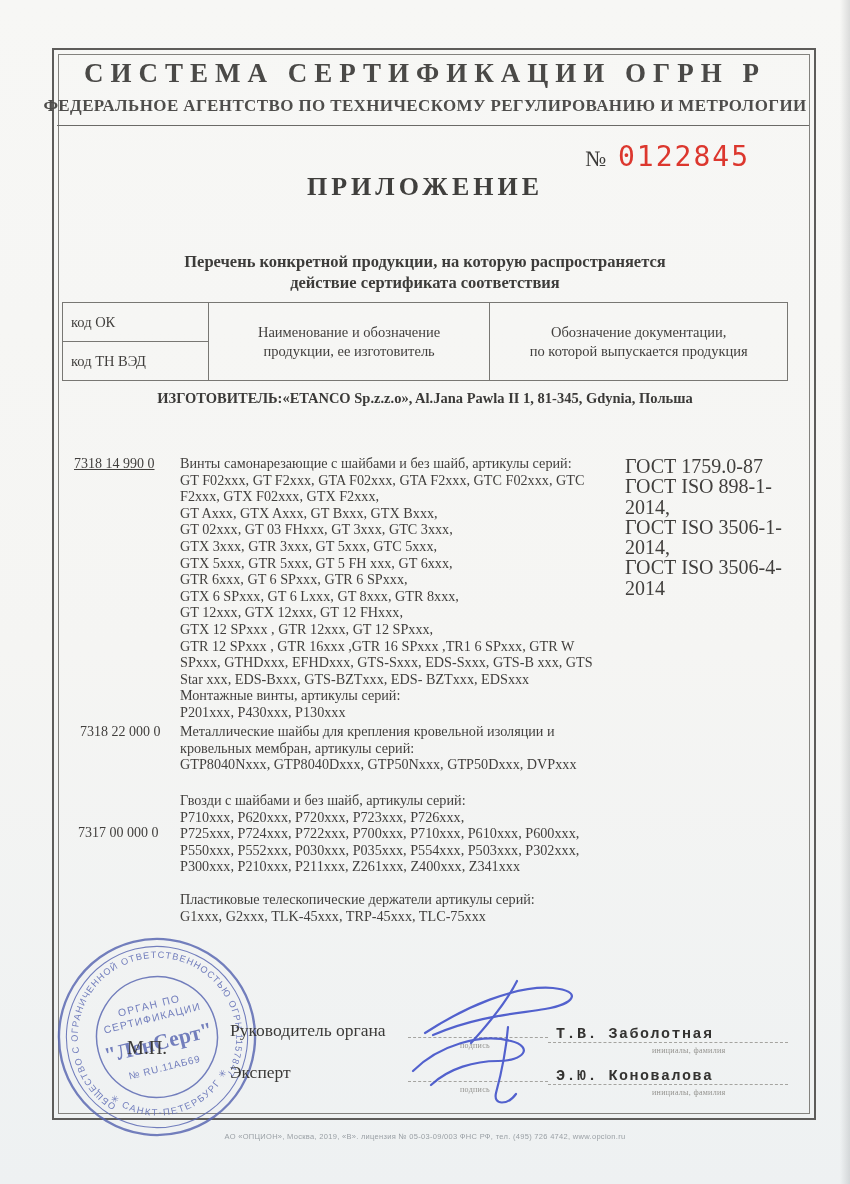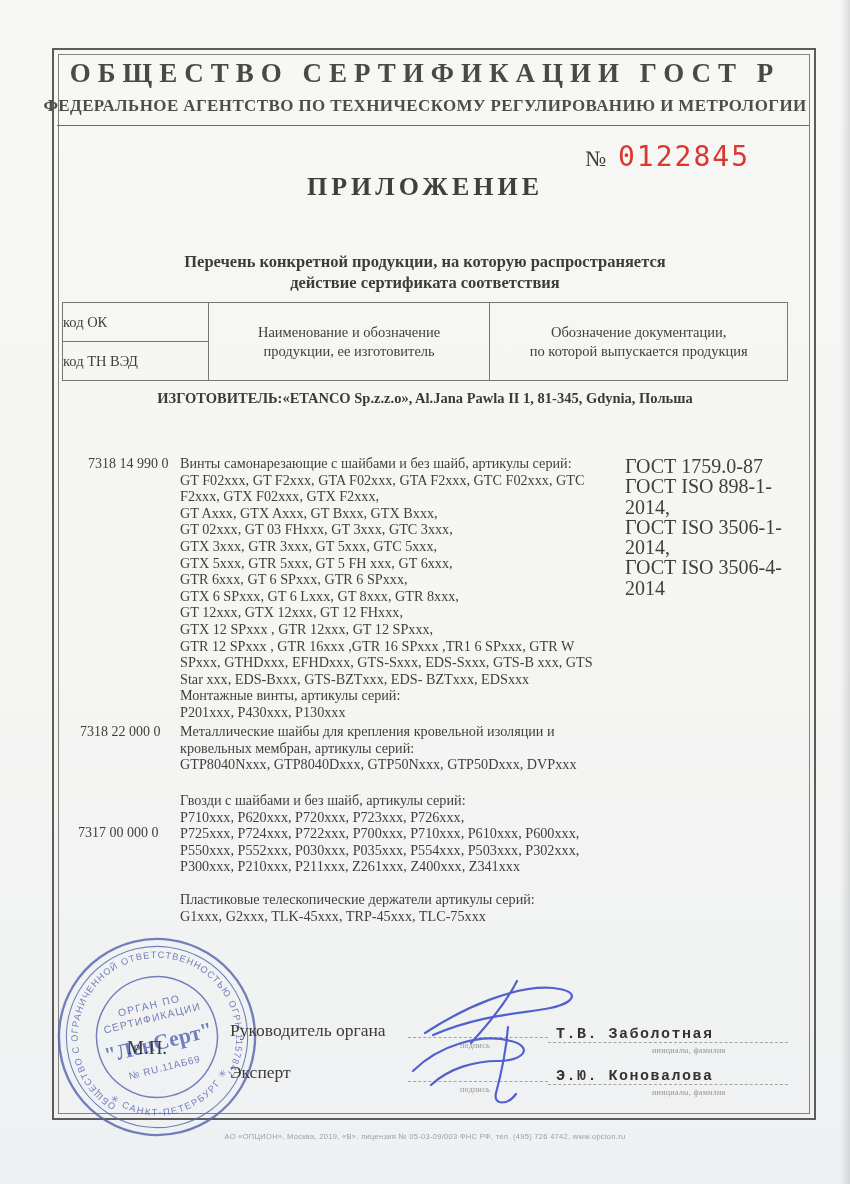--- a/index.html
+++ b/index.html
@@ -62,21 +62,21 @@
     border-bottom:1px solid #8a8a86; padding-bottom:5px;
   }
   .scope{ position:absolute; width:100%; text-align:center; font-weight:bold; font-size:16.5px; color:#3d3c3a;}
   .scope.l1{ top:252px; }
   .scope.l2{ top:273px; }
   table.codes{
     position:absolute; left:62px; top:302px; width:726px; height:78px;
     border-collapse:collapse; font-size:14.5px; color:#413f3d;
   }
   table.codes td{ border:1px solid #787773; }
-  td.code-cell{ width:146px; padding-left:0; height:39px; }
+  td.code-cell{ width:146px; padding-left:8px; height:39px; }
   td.center-cell{ text-align:center; vertical-align:middle; line-height:19px; white-space:pre-line;margin-top:41px; }
   td.col2{ width:282px; }
   td.col3{ width:298px; }
   .manufacturer{
     position:absolute; left:0; top:390px; width:100%;
     display:flex; justify-content:center; gap:0;
     font-weight:bold; font-size:14.5px; color:#3b3a38;
   }
   .prod-code{ position:absolute; font-size:14px; color:#413f3d; white-space:nowrap; }
   .prod-lines{
@@ -108,21 +108,21 @@
 </style>
 </head>
 <body>
 
 <div class="page">
 
   <div class="frame">
     <div class="frame-inner"></div>
   </div>
 
-  <div class="hdr-title">ОБЩЕСТВО СЕРТИФИКАЦИИ ГОСТ Р</div>
+  <div class="hdr-title">СИСТЕМА СЕРТИФИКАЦИИ ОГРН Р</div>
   <div class="hdr-subtitle">ФЕДЕРАЛЬНОЕ АГЕНТСТВО ПО ТЕХНИЧЕСКОМУ РЕГУЛИРОВАНИЮ И МЕТРОЛОГИИ</div>
   <div class="hdr-divider"></div>
 
   <div class="blank-number">
     <span class="nosign">№</span>
     <span class="num">0122845</span>
   </div>
 
   <div class="appendix">ПРИЛОЖЕНИЕ</div>
 
@@ -143,21 +143,21 @@
       <td class="code-cell">код ТН ВЭД</td>
     </tr>
   </tbody>
     </table>
 
   <div class="manufacturer">
     <span>ИЗГОТОВИТЕЛЬ:</span>
     <span>«ETANCO Sp.z.z.o», Al.Jana Pawla II 1, 81-345, Gdynia, Польша</span>
   </div>
 
-  <div class="prod-code" style="left:88px; top:456px;">7318 14 990 0</div>
+  <div class="prod-code" style="left:74px; top:456px;text-decoration:underline;">7318 14 990 0</div>
   <div class="prod-lines" style="top:455px;">Винты самонарезающие с шайбами и без шайб, артикулы серий:
 GT F02xxx, GT F2xxx, GTA F02xxx, GTA F2xxx, GTC F02xxx, GTC
 F2xxx, GTX F02xxx, GTX F2xxx,
 GT Axxx, GTX Axxx, GT Bxxx, GTX Bxxx,
 GT 02xxx, GT 03 FHxxx, GT 3xxx, GTC 3xxx,
 GTX 3xxx, GTR 3xxx, GT 5xxx, GTC 5xxx,
 GTX 5xxx, GTR 5xxx, GT 5 FH xxx, GT 6xxx,
 GTR 6xxx, GT 6 SPxxx, GTR 6 SPxxx,
 GTX 6 SPxxx, GT 6 Lxxx, GT 8xxx, GTR 8xxx,
 GT 12xxx, GTX 12xxx, GT 12 FHxxx,

